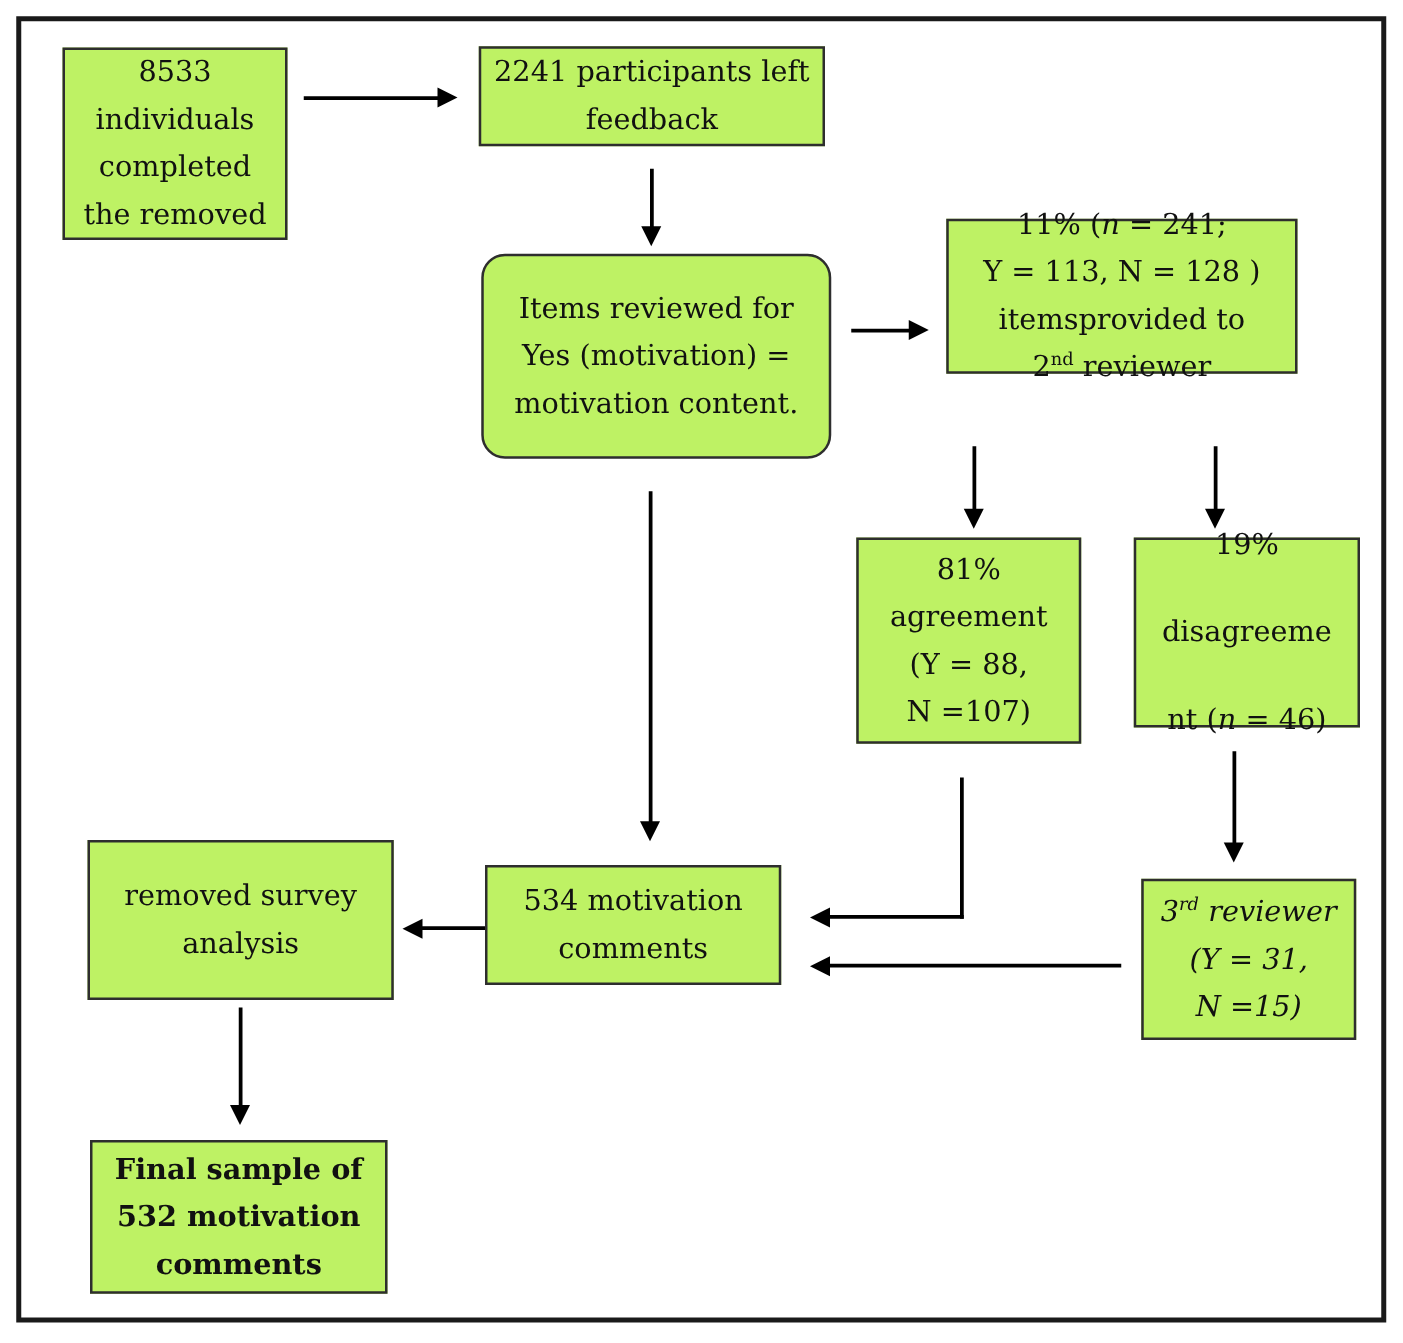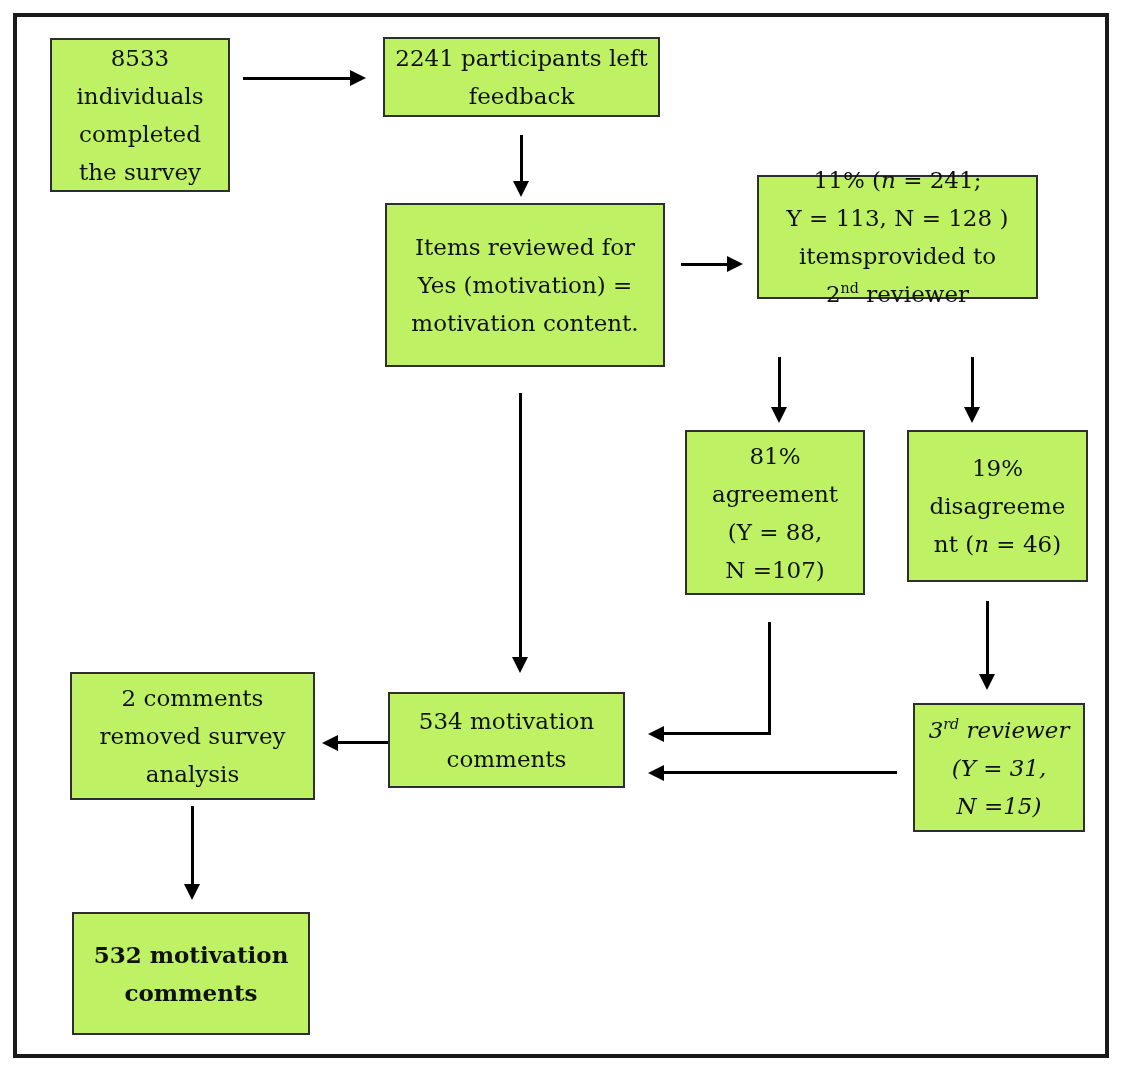--- a/index.html
+++ b/index.html
@@ -42,24 +42,24 @@
   sup {
     font-size: 0.62em;
     line-height: 0;
     vertical-align: super;
   }
   i { font-style: italic; }
 
   
   .box-survey          { left: 50px;  top: 38px;  width: 180px; height: 154px; }
   .box-feedback        { left: 383px; top: 37px;  width: 277px; height: 80px;  }
-  .box-items-reviewed  { left: 385px; top: 203px; width: 280px; height: 164px; }
+  .box-items-reviewed  { left: 385px; top: 203px; width: 280px; height: 164px; border-radius: 19px; }
   .box-second-reviewer { left: 757px; top: 175px; width: 281px; height: 124px; }
   .box-agreement       { left: 685px; top: 430px; width: 180px; height: 165px; }
-  .box-disagreement    { left: 907px; top: 430px; width: 181px; height: 152px; }
+  .box-disagreement    { left: 907px; top: 430px; width: 181px; height: 152px; gap: 32px; }
   .box-534-comments    { left: 388px; top: 692px; width: 237px; height: 96px;  }
   .box-removed         { left: 70px;  top: 672px; width: 245px; height: 128px; }
   .box-third-reviewer  { left: 913px; top: 703px; width: 172px; height: 129px; font-style: italic; }
   .box-final-sample    { left: 72px;  top: 912px; width: 238px; height: 123px; font-weight: bold; }
 
   
   .shaft { position: absolute; background: #000000; }
   .head  { position: absolute; width: 0; height: 0; }
   .head-down  { border-left: 8px solid transparent; border-right: 8px solid transparent; border-top: 16px solid #000000; }
   .head-right { border-top: 8px solid transparent; border-bottom: 8px solid transparent; border-left: 16px solid #000000; }
@@ -67,21 +67,21 @@
 </style>
 </head>
 <body>
 
 <div class="frame"></div>
 
 <div class="box box-survey">
   <div class="line">8533</div>
   <div class="line">individuals</div>
   <div class="line">completed</div>
-  <div class="line">the survey</div>
+  <div class="line">the removed</div>
 </div>
 
 <div class="box box-feedback">
   <div class="line">2241 participants left</div>
   <div class="line">feedback</div>
 </div>
 
 <div class="box box-items-reviewed">
   <div class="line">Items reviewed for</div>
   <div class="line">Yes (motivation) =</div>
@@ -107,32 +107,32 @@
   <div class="line">disagreeme</div>
   <div class="line"><span>nt (</span><i>n</i><span> = 46)</span></div>
 </div>
 
 <div class="box box-534-comments">
   <div class="line">534 motivation</div>
   <div class="line">comments</div>
 </div>
 
 <div class="box box-removed">
-  <div class="line">2 comments</div>
   <div class="line">removed survey</div>
   <div class="line">analysis</div>
 </div>
 
 <div class="box box-third-reviewer">
   <div class="line"><span>3</span><sup>rd</sup><span> reviewer</span></div>
   <div class="line">(Y = 31,</div>
   <div class="line">N =15)</div>
 </div>
 
 <div class="box box-final-sample">
+  <div class="line">Final sample of</div>
   <div class="line">532 motivation</div>
   <div class="line">comments</div>
 </div>
 
 <div>
   <div class="shaft" style="left:243px; top:77px; width:108px; height:3px;"></div>
   <div class="head head-right" style="left:350px; top:70px;"></div>
 </div>
 
 <div>

